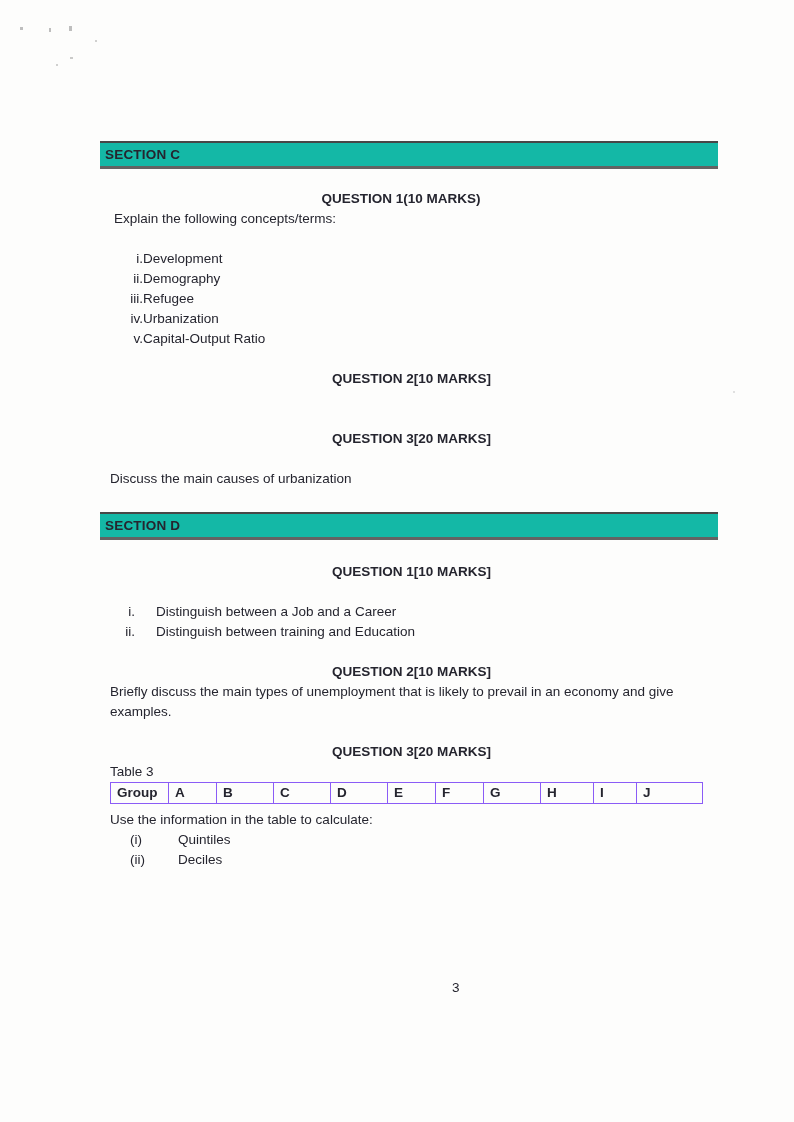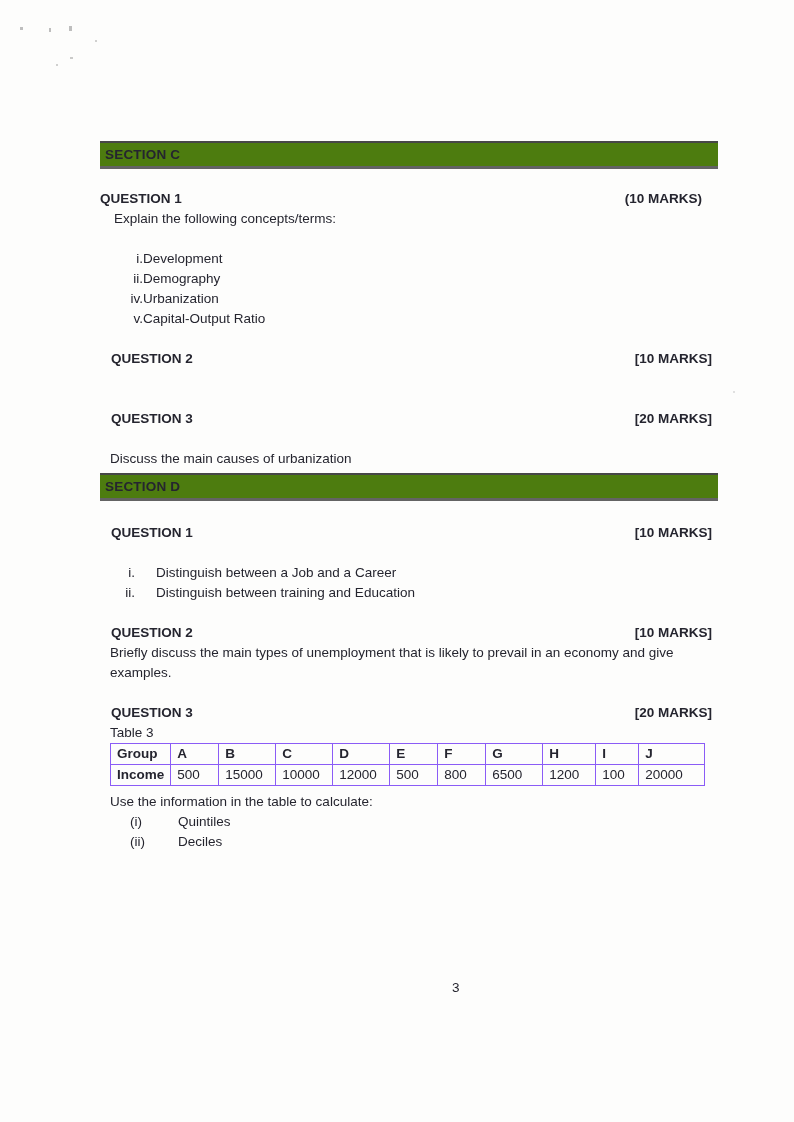--- a/index.html
+++ b/index.html
@@ -12,30 +12,30 @@
     font-size:13.5px;
     line-height:20px;
     overflow:hidden;
   }
   .content{
     position:absolute;
     left:100px; top:0; width:618px;
   }
   .section-band{
     margin-top:141px;
-    background:#4d7c0f;
+    background:#14b8a6;
     border-top:2px solid #474747;
     border-bottom:3px solid #636363;
     padding:2px 5px 1px 5px;
     font-weight:bold;
     letter-spacing:.2px;
   }
-  .section-band.second{margin-top:4px;}
+  .section-band.second{margin-top:23px;}
   .q-head{
-    display:flex;justify-content:space-between;
+    display:flex;justify-content:center;
     font-weight:bold;
     margin-top:20px;
   }
   .q-head .q-title{white-space:nowrap;}
   .q-head .q-marks{white-space:nowrap;}
   .ind{margin-left:11px;}
   .pr16{padding-right:16px;}
   .pr6{padding-right:6px;}
   .mt40{margin-top:40px;}
   .mt22{margin-top:22px;}
@@ -100,20 +100,24 @@
     <p class="intro">Explain the following concepts/terms:</p>
 
     <div class="rlist">
       <div class="rlist-item">
         <span class="rlist-num">i.</span>
         <span class="rlist-text">Development</span>
       </div>
       <div class="rlist-item">
         <span class="rlist-num">ii.</span>
         <span class="rlist-text">Demography</span>
+      </div>
+      <div class="rlist-item">
+        <span class="rlist-num">iii.</span>
+        <span class="rlist-text">Refugee</span>
       </div>
       <div class="rlist-item">
         <span class="rlist-num">iv.</span>
         <span class="rlist-text">Urbanization</span>
       </div>
       <div class="rlist-item">
         <span class="rlist-num">v.</span>
         <span class="rlist-text">Capital-Output Ratio</span>
       </div>
     </div>
@@ -183,33 +187,20 @@
         <th>B</th>
         <th>C</th>
         <th>D</th>
         <th>E</th>
         <th>F</th>
         <th>G</th>
         <th>H</th>
         <th>I</th>
         <th>J</th>
       </tr>
-      <tr>
-        <th>Income</th>
-        <td>500</td>
-        <td>15000</td>
-        <td>10000</td>
-        <td>12000</td>
-        <td>500</td>
-        <td>800</td>
-        <td>6500</td>
-        <td>1200</td>
-        <td>100</td>
-        <td>20000</td>
-      </tr>
     </tbody>
       </table>
 
     <div style="margin-left:10px;margin-top:6px;">Use the information in the table to calculate:</div>
 
     <div class="plist">
       <div class="plist-item">
         <span class="plist-num">(i)</span>
         <span class="plist-text">Quintiles</span>
       </div>

